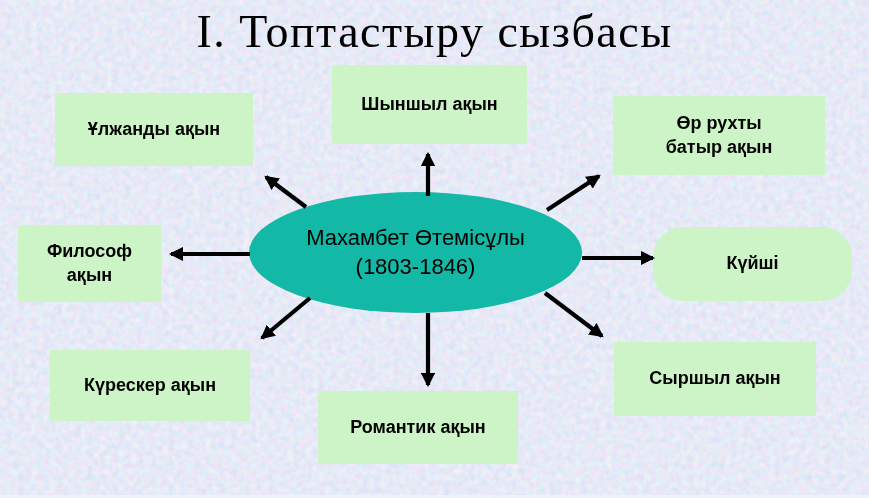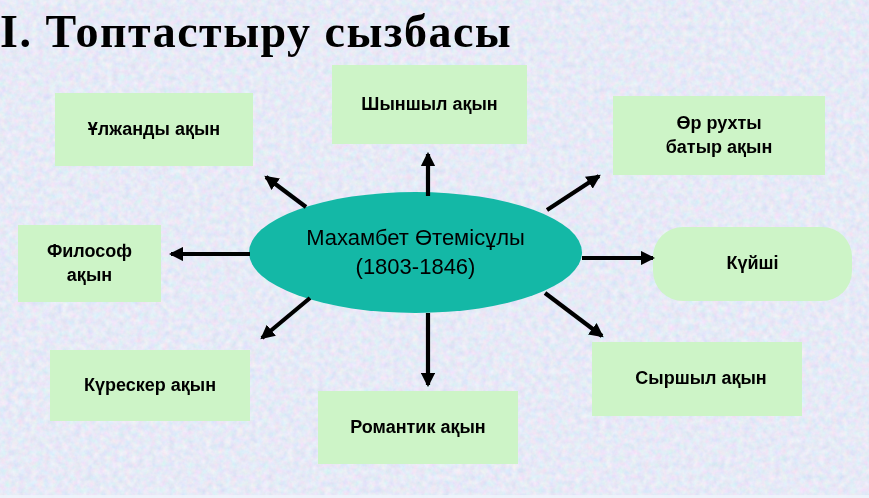--- a/index.html
+++ b/index.html
@@ -3,33 +3,33 @@
 <meta charset="utf-8">
 <style>
   html,body{margin:0;padding:0;background:#9fb2d8;}
   .slide{
     position:relative;width:869px;height:498px;overflow:hidden;
     font-family:"Liberation Sans",sans-serif;color:#000;background:#c7d5ee;
   }
   .bg-texture{position:absolute;left:0;top:0;width:869px;height:498px;}
   .title{
     position:absolute;left:0;top:0;width:100%;height:62px;line-height:64px;
-    text-align:left;font-family:"Liberation Serif",serif;font-weight:700;
+    text-align:center;font-family:"Liberation Serif",serif;font-weight:400;
     font-size:46px;letter-spacing:1.5px;color:#000;
   }
   .node{
     position:absolute;background:#cdf4c7;
     display:flex;align-items:center;justify-content:center;
     text-align:center;font-weight:700;font-size:18px;line-height:1.32;
     white-space:pre-line;
   }
   .n-top      {left:332px;top:65px; width:195px;height:79px;}
   .n-topright {left:613px;top:96px; width:212px;height:79px;}
   .n-right    {left:653px;top:227px;width:199px;height:74px;border-radius:30px;}
-  .n-botright {left:592px;top:342px;width:202px;height:74px;padding-left:8px;}
+  .n-botright {left:614px;top:342px;width:202px;height:74px;}
   .n-bottom   {left:318px;top:391px;width:200px;height:73px;}
   .n-botleft  {left:50px; top:350px;width:200px;height:71px;}
   .n-left     {left:18px; top:225px;width:143px;height:77px;}
   .n-topleft  {left:55px; top:93px; width:198px;height:73px;}
   .center-ellipse{
     position:absolute;left:249px;top:192px;width:333px;height:121px;
     background:#14b8a6;border-radius:50%;
     display:flex;align-items:center;justify-content:center;
     text-align:center;font-size:22px;font-weight:400;line-height:1.28;
     white-space:pre-line;

